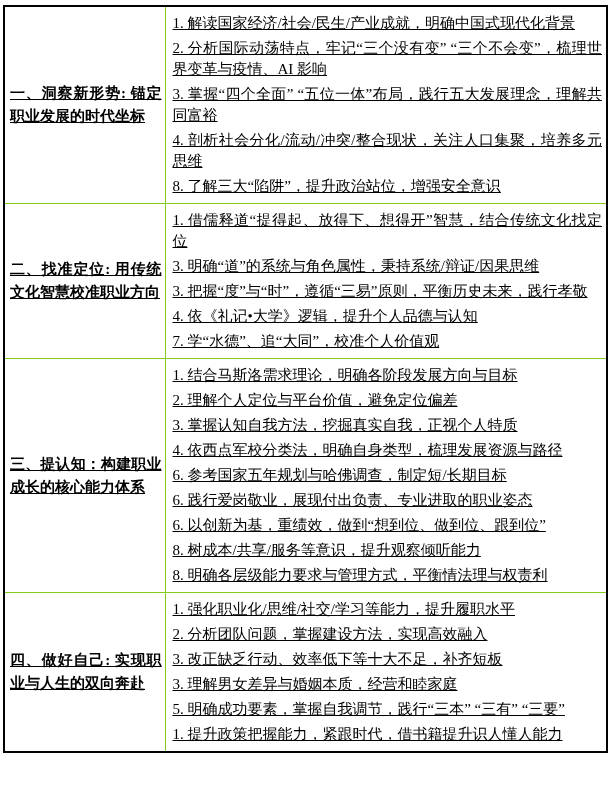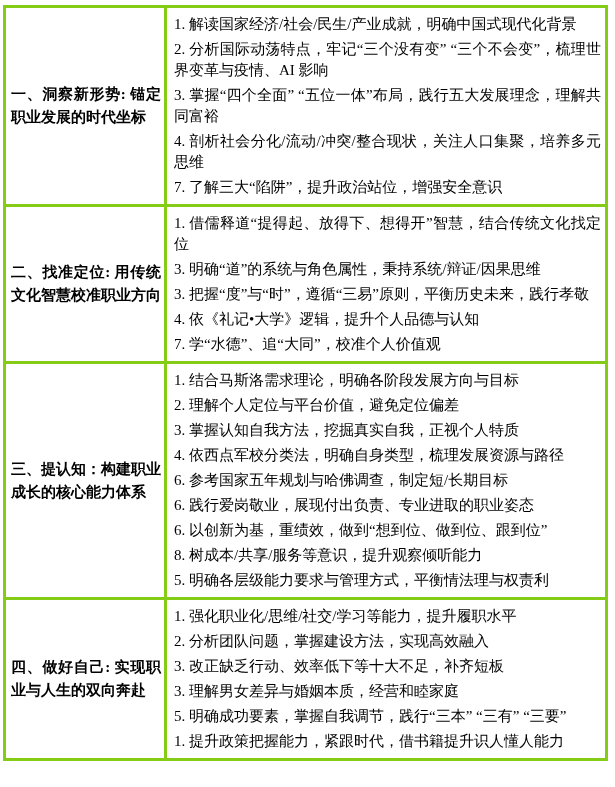--- a/index.html
+++ b/index.html
@@ -18,22 +18,23 @@
     height: 787px;
     padding: 5px 6px 4px 3px;
   }
   table.outline {
     border-collapse: collapse;
     width: 605px;
     table-layout: fixed;
     border: 2px solid #000000;
   }
   td {
-    border: 3px solid #84cc16;
+    border: 1px solid #84cc16;
     vertical-align: middle;
+    text-decoration: underline;
   }
   td.hdr {
     width: 161px;
     font-weight: bold;
     font-size: 15px;
     line-height: 23px;
     padding: 4px 3px 4px 5px;
     text-align: justify;
     margin-left: 28px;
   }
@@ -54,21 +55,21 @@
 <div class="page">
   <table class="outline">
     <tbody>
       <tr>
         <td class="hdr">一、洞察新形势: 锚定职业发展的时代坐标</td>
         <td class="items">
           <p>1. 解读国家经济/社会/民生/产业成就，明确中国式现代化背景</p>
           <p>2. 分析国际动荡特点，牢记“三个没有变” “三个不会变”，梳理世界变革与疫情、AI 影响</p>
           <p>3. 掌握“四个全面” “五位一体”布局，践行五大发展理念，理解共同富裕</p>
           <p>4. 剖析社会分化/流动/冲突/整合现状，关注人口集聚，培养多元思维</p>
-          <p>7. 了解三大“陷阱”，提升政治站位，增强安全意识</p>
+          <p>8. 了解三大“陷阱”，提升政治站位，增强安全意识</p>
         </td>
       </tr>
       <tr>
         <td class="hdr">二、找准定位: 用传统文化智慧校准职业方向</td>
         <td class="items">
           <p>1. 借儒释道“提得起、放得下、想得开”智慧，结合传统文化找定位</p>
           <p>3. 明确“道”的系统与角色属性，秉持系统/辩证/因果思维</p>
           <p>3. 把握“度”与“时”，遵循“三易”原则，平衡历史未来，践行孝敬</p>
           <p>4. 依《礼记•大学》逻辑，提升个人品德与认知</p>
           <p>7. 学“水德”、追“大同”，校准个人价值观</p>
@@ -78,21 +79,21 @@
         <td class="hdr">三、提认知：构建职业成长的核心能力体系</td>
         <td class="items">
           <p>1. 结合马斯洛需求理论，明确各阶段发展方向与目标</p>
           <p>2. 理解个人定位与平台价值，避免定位偏差</p>
           <p>3. 掌握认知自我方法，挖掘真实自我，正视个人特质</p>
           <p>4. 依西点军校分类法，明确自身类型，梳理发展资源与路径</p>
           <p>6. 参考国家五年规划与哈佛调查，制定短/长期目标</p>
           <p>6. 践行爱岗敬业，展现付出负责、专业进取的职业姿态</p>
           <p>6. 以创新为基，重绩效，做到“想到位、做到位、跟到位”</p>
           <p>8. 树成本/共享/服务等意识，提升观察倾听能力</p>
-          <p>5. 明确各层级能力要求与管理方式，平衡情法理与权责利</p>
+          <p>8. 明确各层级能力要求与管理方式，平衡情法理与权责利</p>
         </td>
       </tr>
       <tr>
         <td class="hdr">四、做好自己: 实现职业与人生的双向奔赴</td>
         <td class="items">
           <p>1. 强化职业化/思维/社交/学习等能力，提升履职水平</p>
           <p>2. 分析团队问题，掌握建设方法，实现高效融入</p>
           <p>3. 改正缺乏行动、效率低下等十大不足，补齐短板</p>
           <p>3. 理解男女差异与婚姻本质，经营和睦家庭</p>
           <p>5. 明确成功要素，掌握自我调节，践行“三本” “三有” “三要”</p>

